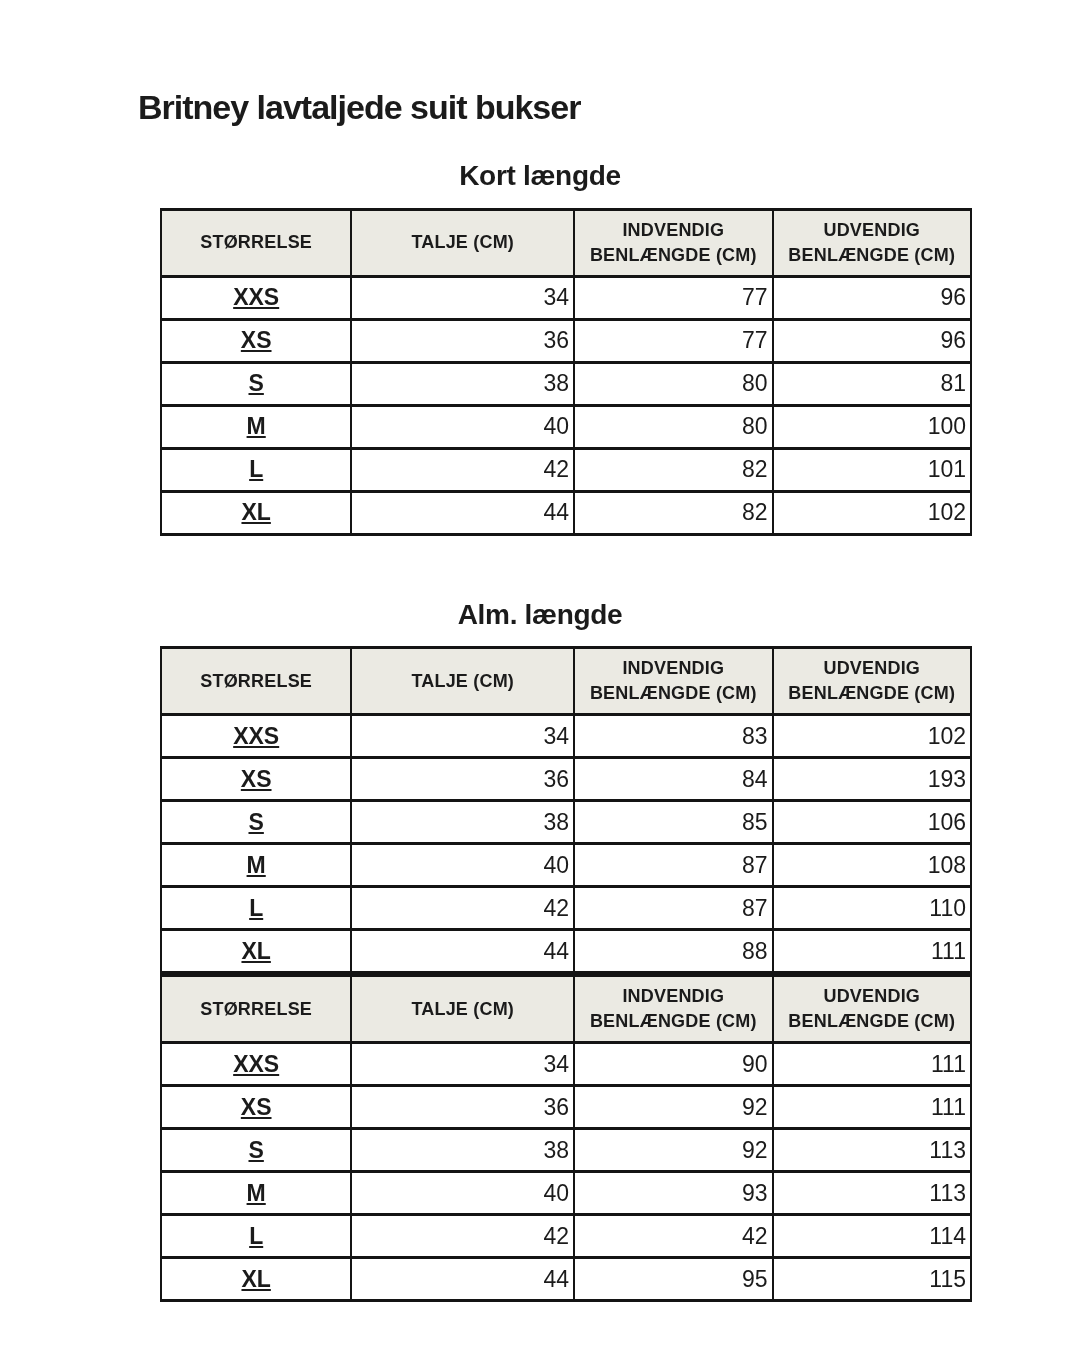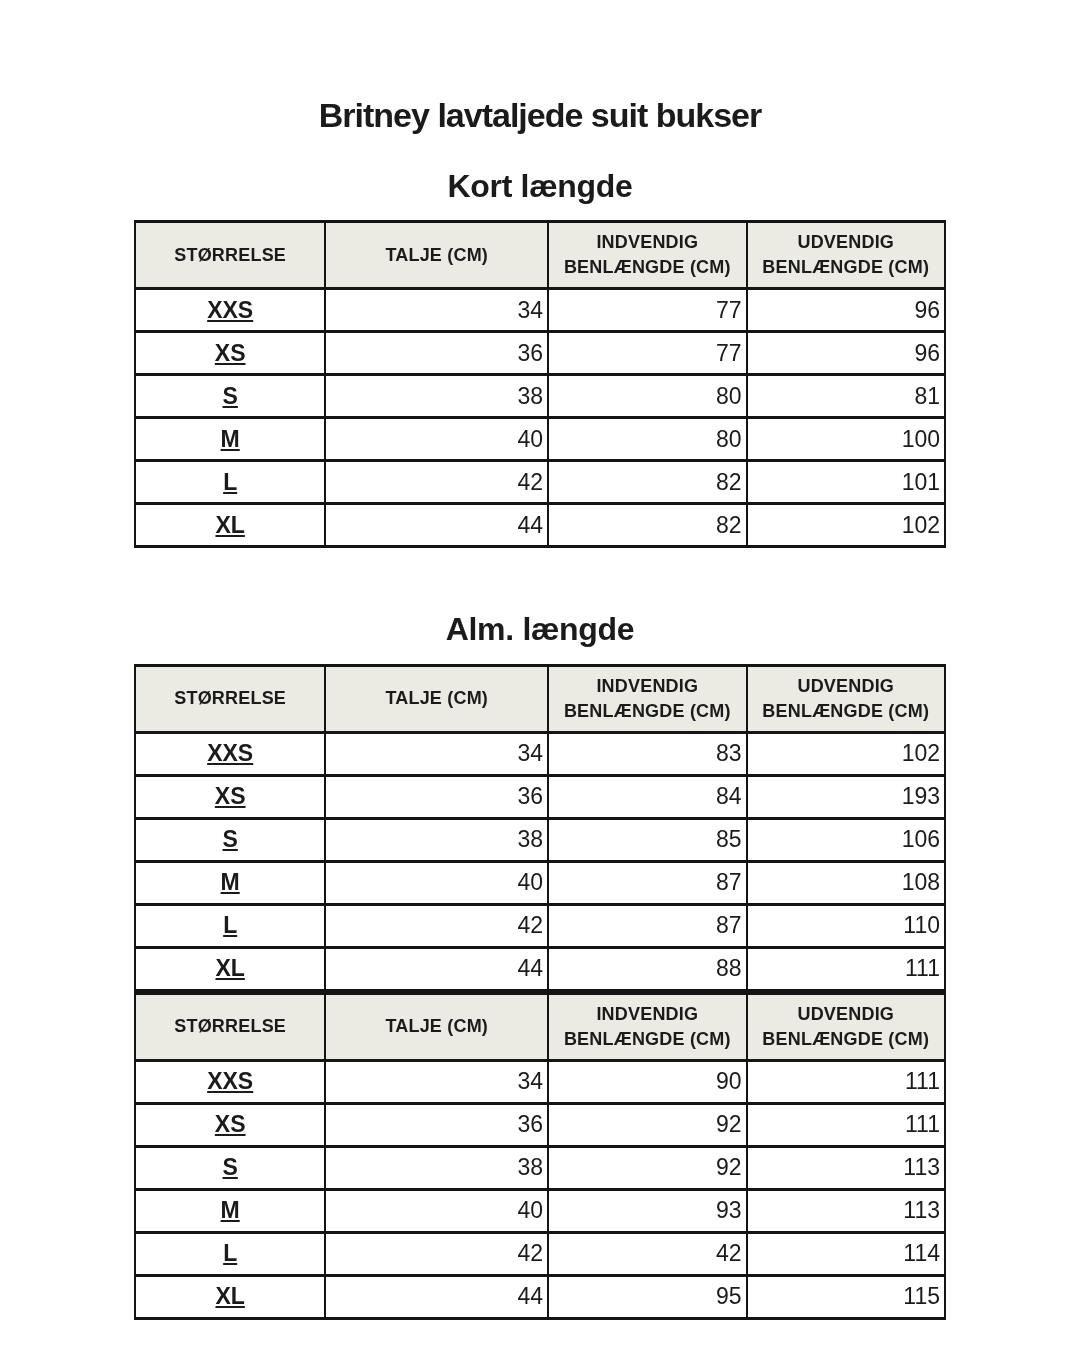--- a/index.html
+++ b/index.html
@@ -16,42 +16,42 @@
     color:var(--text);
     font-family:"Liberation Sans", sans-serif;
     overflow:hidden;
   }
   .doc{
     width:812px;
     margin:0 auto;
     padding-top:84px;
   }
   .page-title{
-    margin:12px;
-    text-align:center;
+    margin:4px;
     font-size:34px;
     font-weight:bold;
     letter-spacing:-1px;
     line-height:1.15;
   }
   .table-subtitle{
     margin:62px 0 15px 0;
     text-align:center;
-    font-size:32px;
+    font-size:28px;
     font-weight:bold;
     letter-spacing:-0.3px;
     line-height:1.2;
   }
   .table-block:first-child .table-subtitle{
     margin-top:32px;
   }
   table.size-table{
     width:100%;
     border-collapse:collapse;
     table-layout:fixed;
+    margin-left:26px;
   }
   col.c1{width:23.5%}
   col.c2{width:27.5%}
   col.c3{width:24.5%}
   col.c4{width:24.5%}
   .size-table th,
   .size-table td{
     border:2px solid var(--border);
     border-top-width:3px;
     border-bottom-width:3px;

